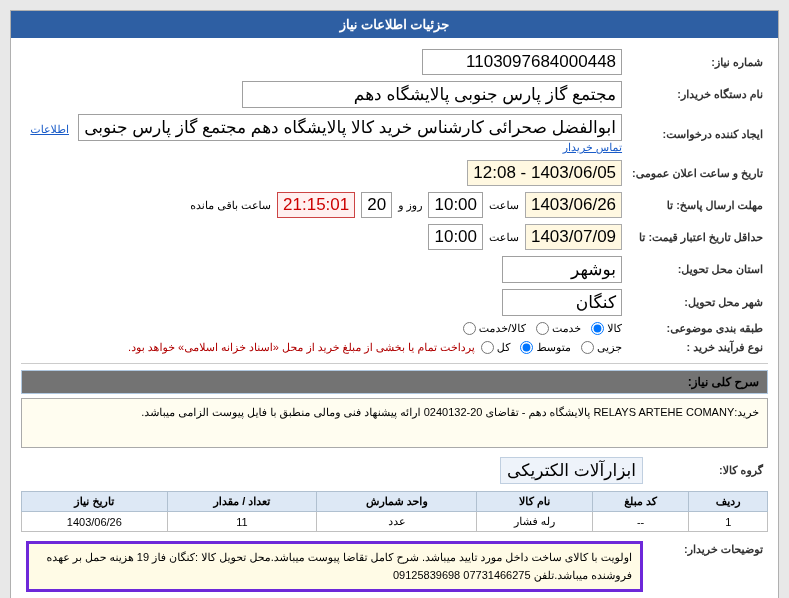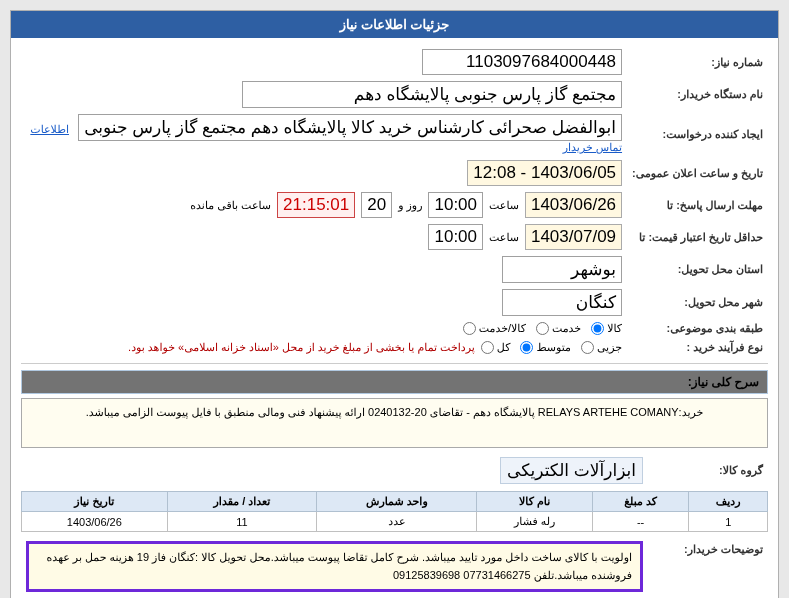--- a/index.html
+++ b/index.html
@@ -75,21 +75,21 @@
       font-size: 12px;
       margin: 6px 0 4px 0;
       text-align: right;
     }
     .narration-box {
       border: 1px solid #aaa;
       background: #fffdf0;
       padding: 5px 8px;
       min-height: 50px;
       font-size: 11px;
-      text-align: center;
+      text-align: right;
       line-height: 1.6;
       margin-bottom: 6px;
     }
     .goods-table {
       width: 100%;
       border-collapse: collapse;
       margin-bottom: 6px;
       font-size: 11px;
     }
     .goods-table th {

